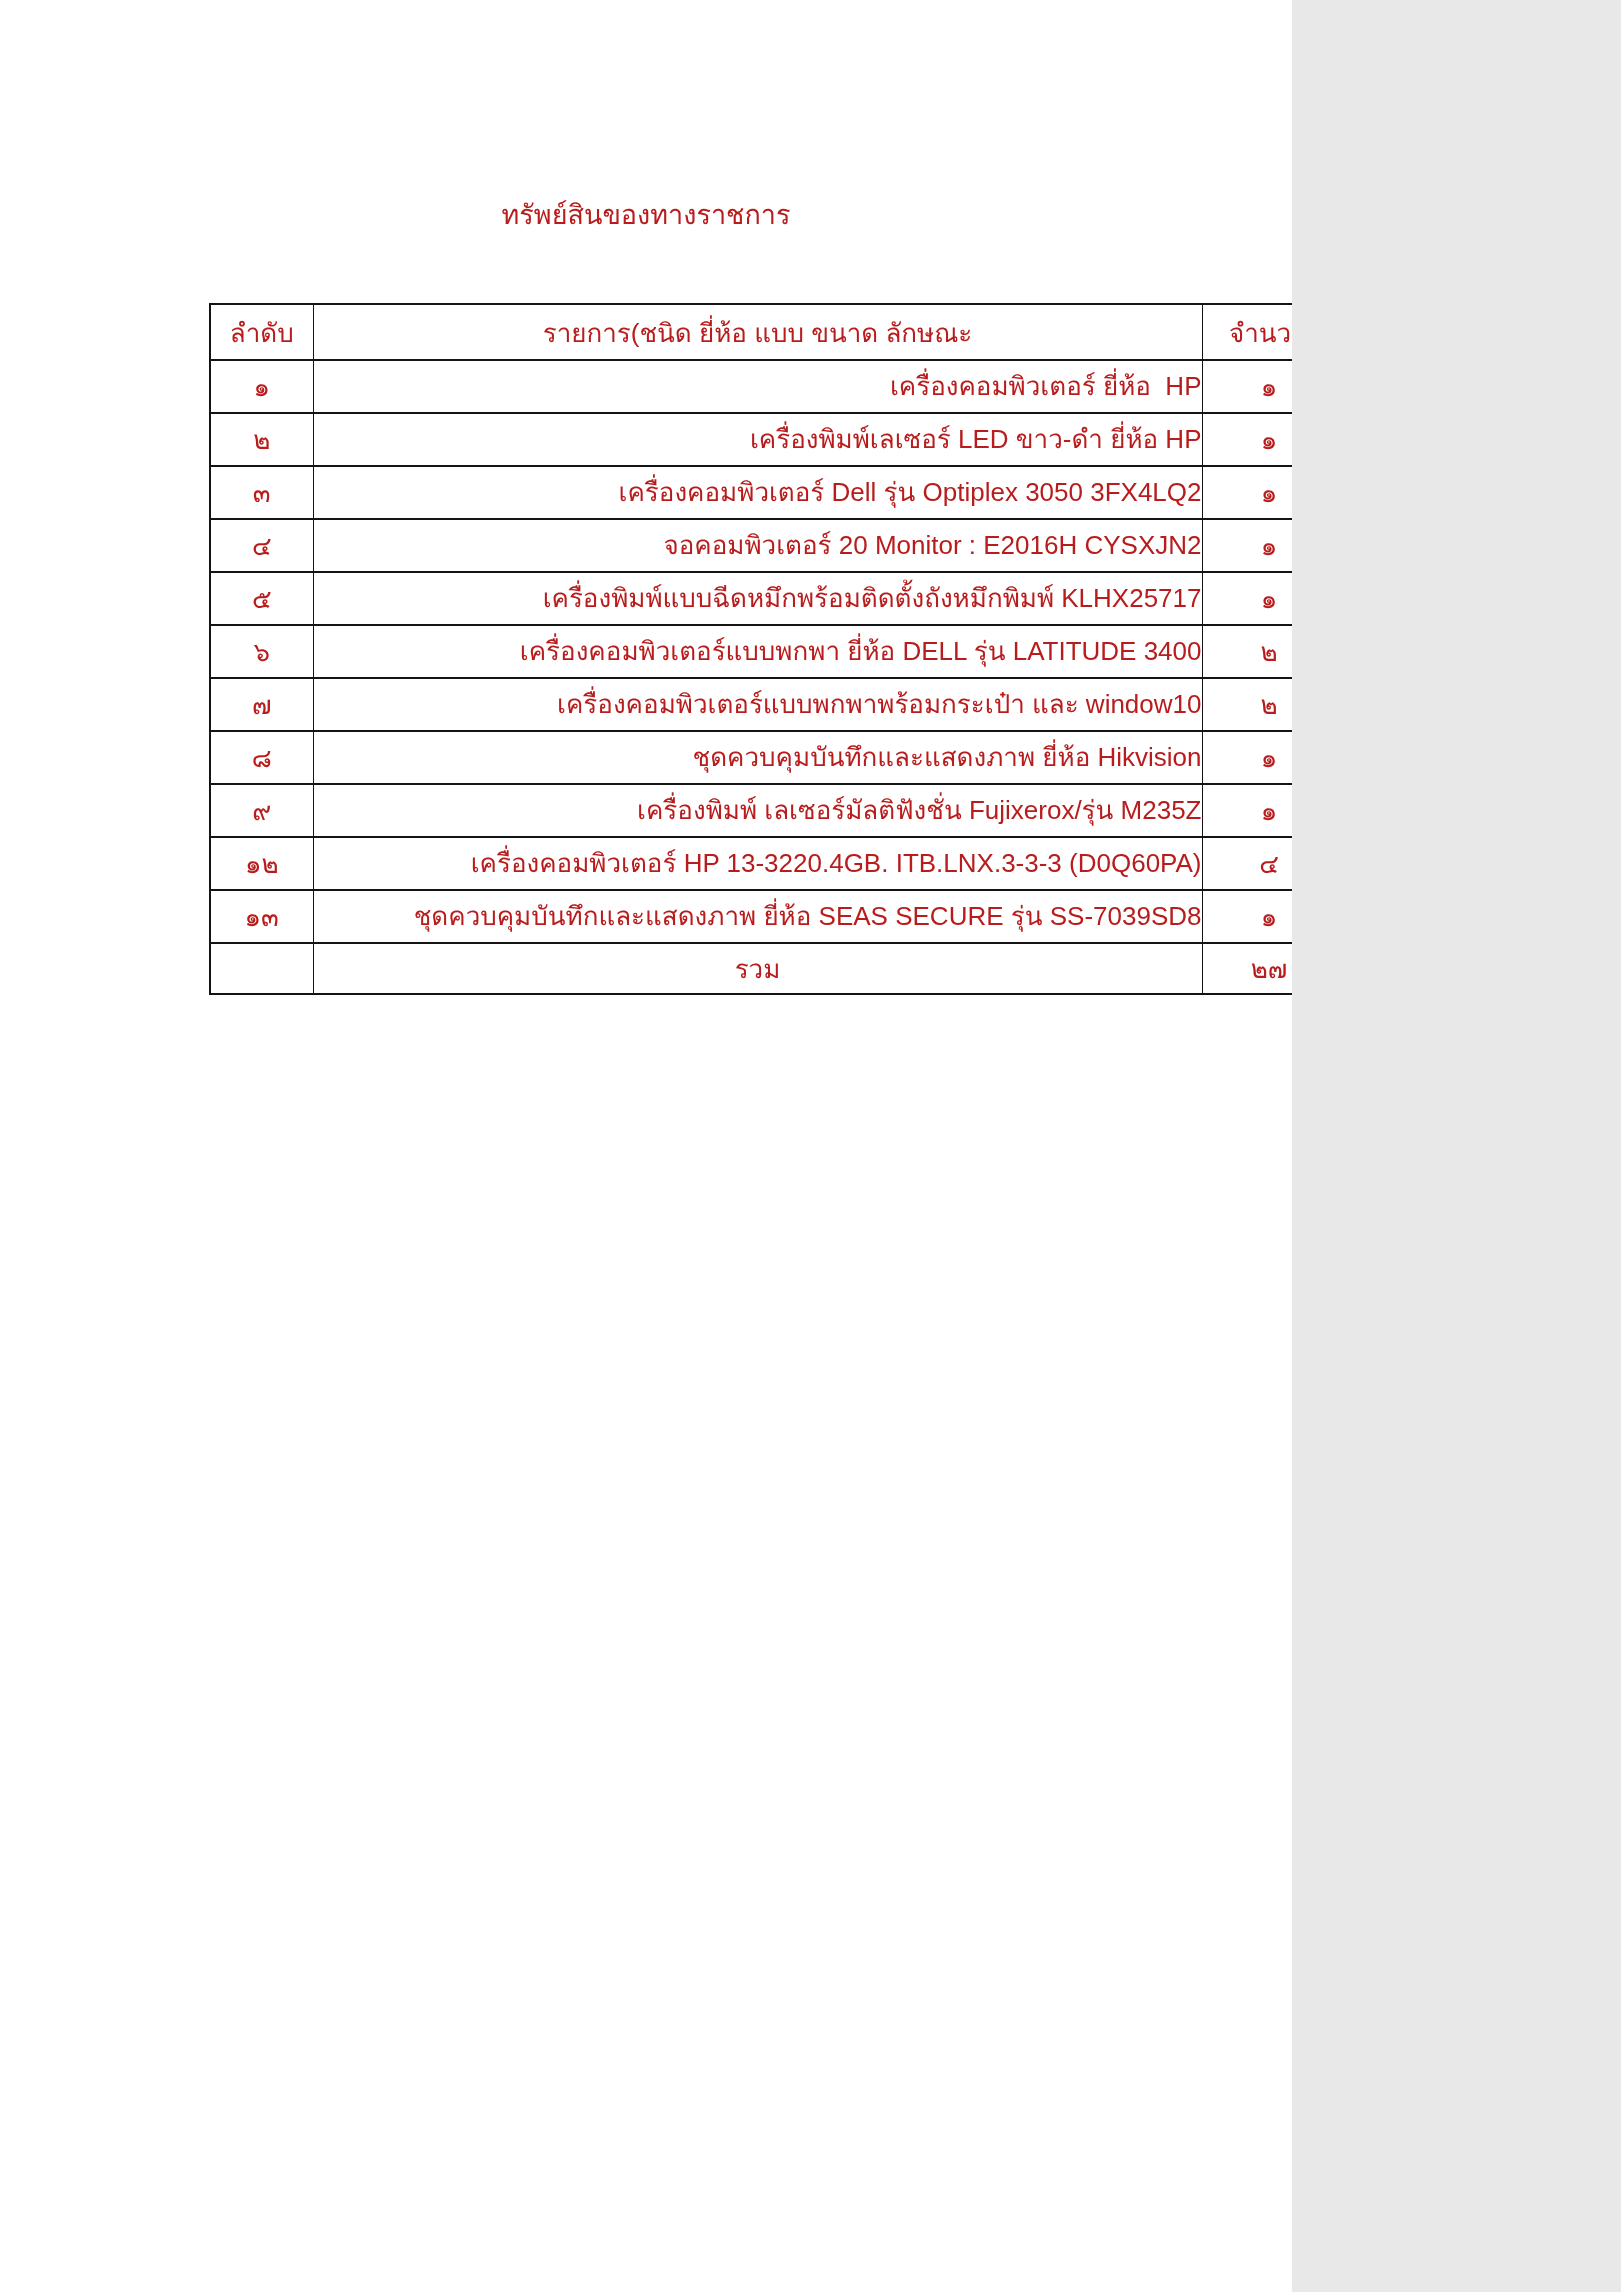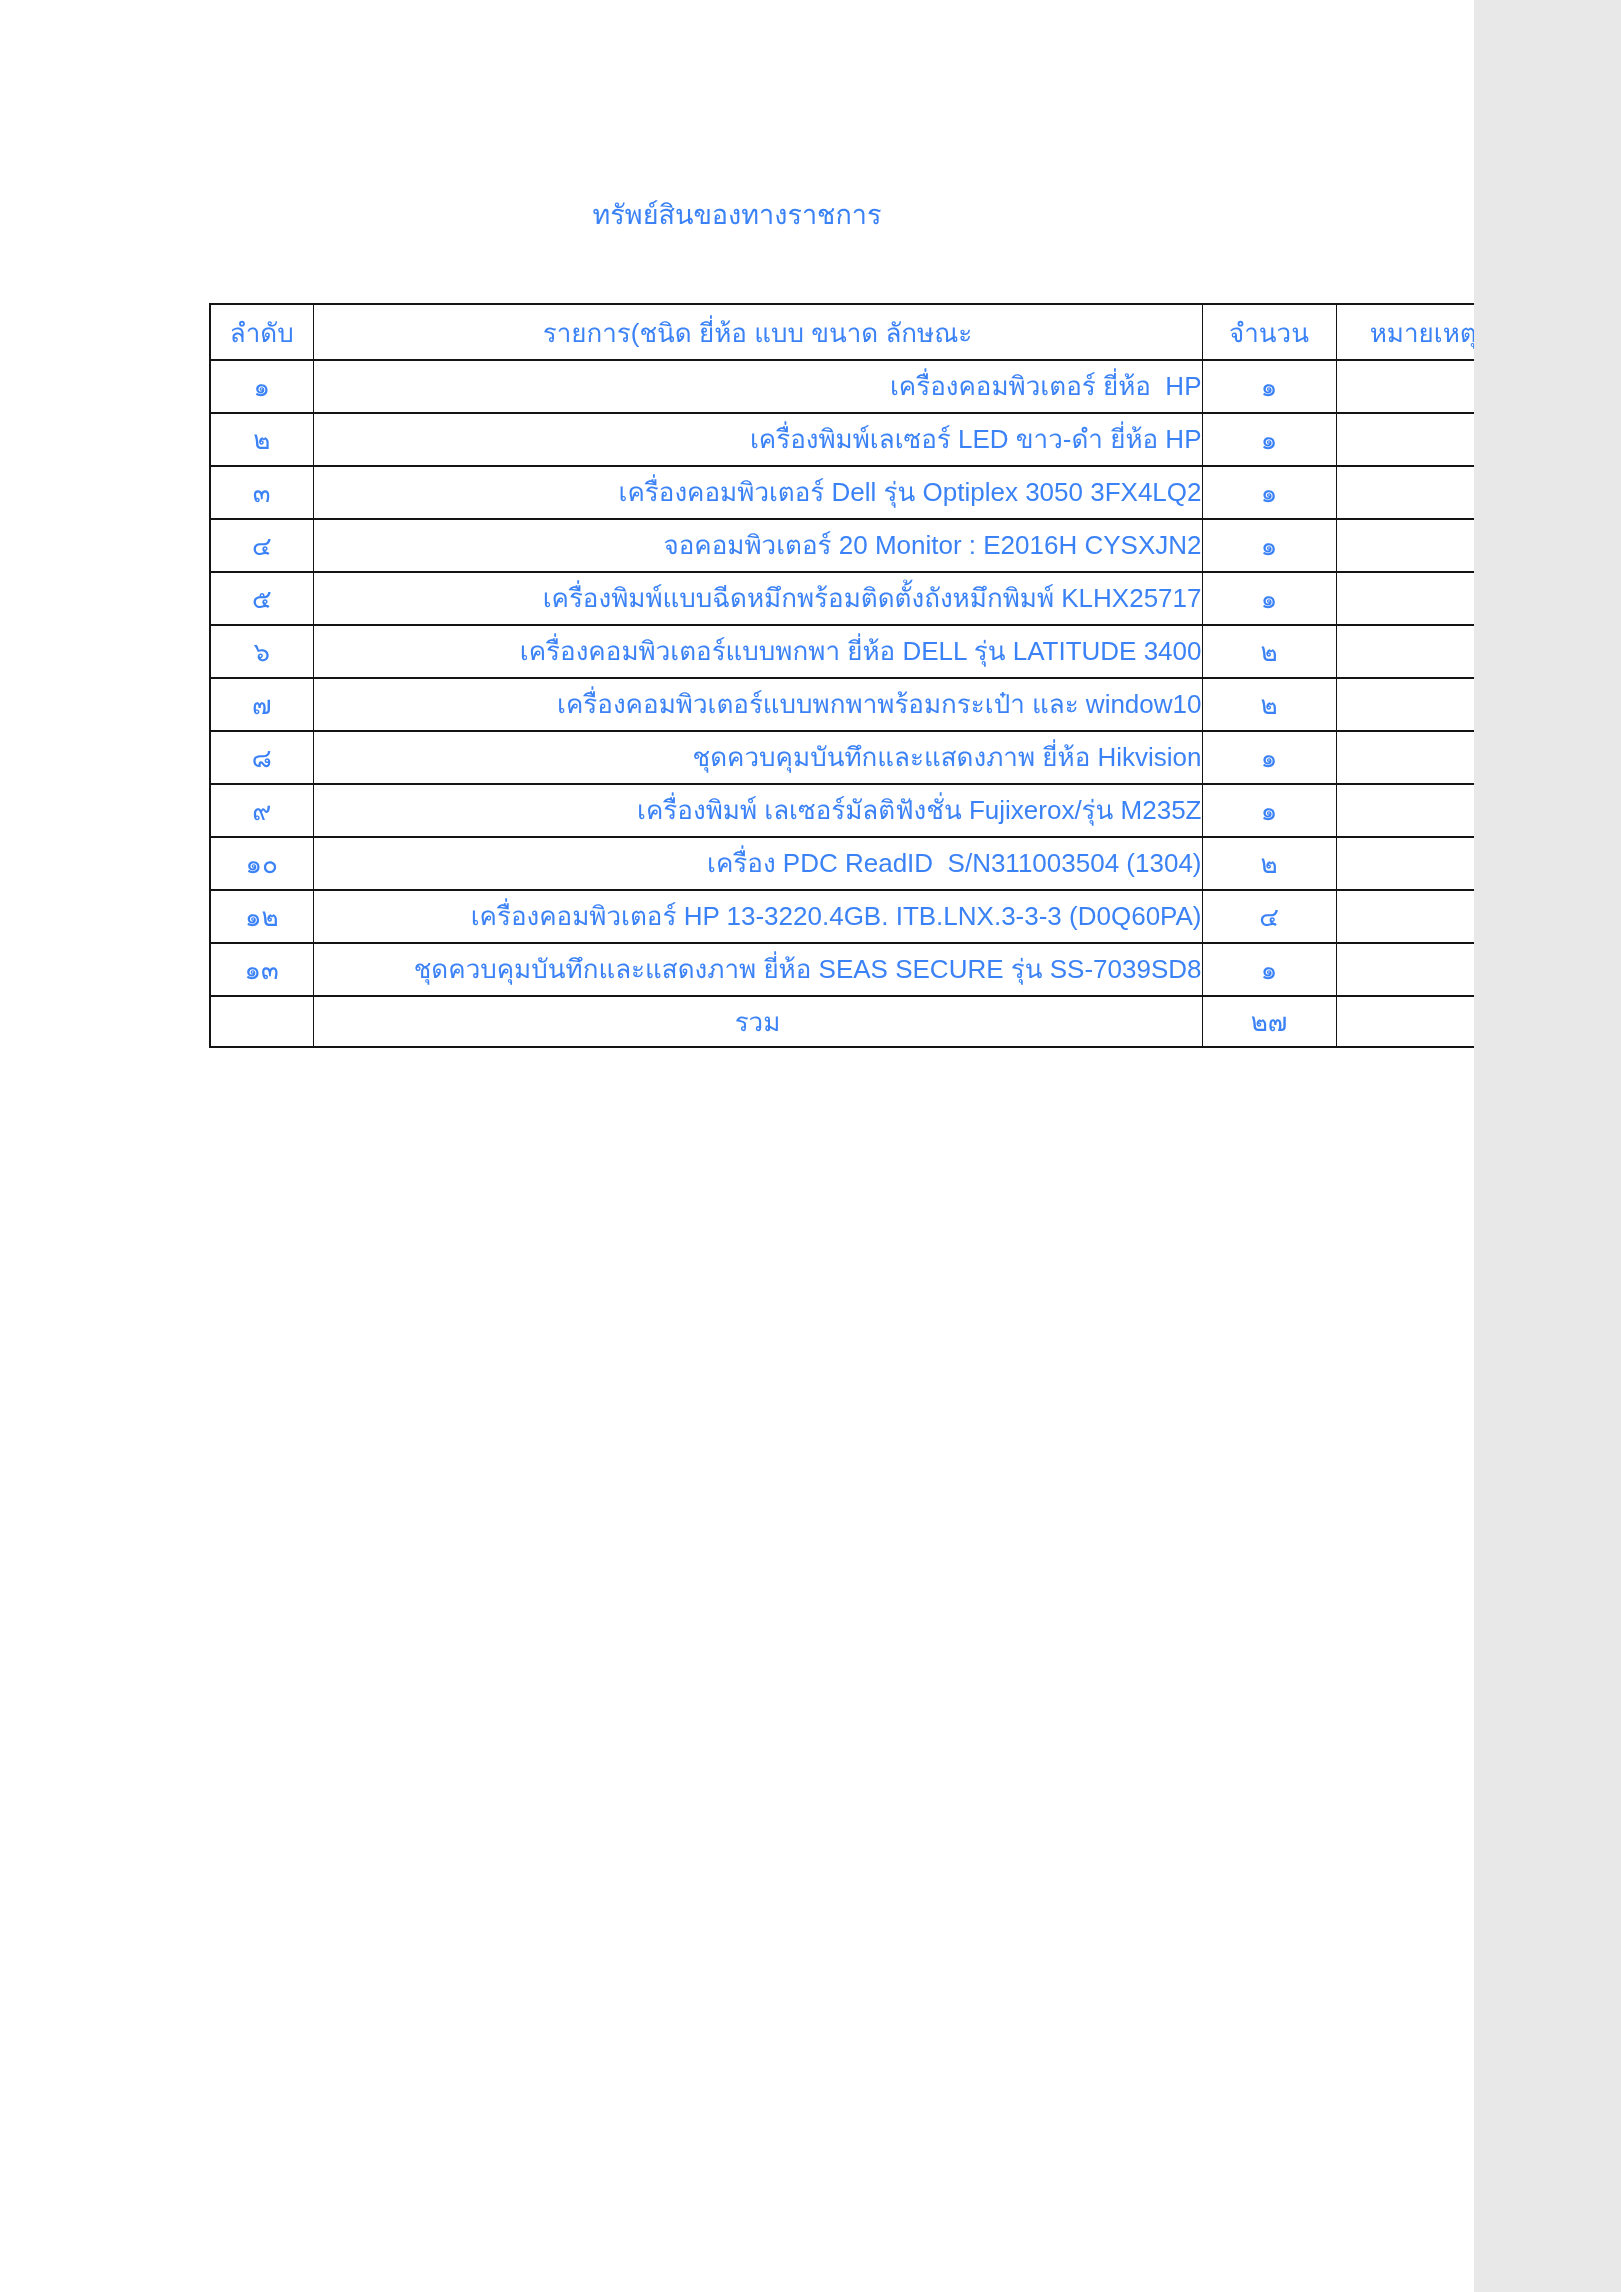--- a/index.html
+++ b/index.html
@@ -2,25 +2,25 @@
 <html style="font-size:14.3px"><head>
 <meta charset="utf-8">
 <style>
   html, body {
     margin: 0;
     padding: 0;
     background: #e8e8e8;
   }
   .page {
     position: relative;
-    width: 1474px;
+    width: 1292px;
     height: 2293px;
     background: #ffffff;
     font-family: "Liberation Sans", "DejaVu Sans", sans-serif;
-    color: #3b82f6;
+    color: #b91c1c;
     overflow: hidden;
   }
   .doc-title {
     position: absolute;
     top: 197px;
     left: 0;
     width: 100%;
     text-align: center;
     font-size: 27px;
     line-height: 36px;
@@ -172,26 +172,20 @@
         <td class="cell-qty">๑</td>
         <td class="cell-remark"></td>
       </tr>
       <tr class="asset-row">
         <td class="cell-index">๙</td>
         <td class="cell-item">เครื่องพิมพ์ เลเซอร์มัลติฟังชั่น Fujixerox/รุ่น M235Z</td>
         <td class="cell-qty">๑</td>
         <td class="cell-remark"></td>
       </tr>
       <tr class="asset-row">
-        <td class="cell-index">๑๐</td>
-        <td class="cell-item">เครื่อง PDC ReadID  S/N311003504 (1304)</td>
-        <td class="cell-qty">๒</td>
-        <td class="cell-remark"></td>
-      </tr>
-      <tr class="asset-row">
         <td class="cell-index">๑๒</td>
         <td class="cell-item">เครื่องคอมพิวเตอร์ HP 13-3220.4GB. ITB.LNX.3-3-3 (D0Q60PA)</td>
         <td class="cell-qty">๔</td>
         <td class="cell-remark"></td>
       </tr>
       <tr class="asset-row">
         <td class="cell-index">๑๓</td>
         <td class="cell-item">ชุดควบคุมบันทึกและแสดงภาพ ยี่ห้อ SEAS SECURE รุ่น SS-7039SD8</td>
         <td class="cell-qty">๑</td>
         <td class="cell-remark"></td>

